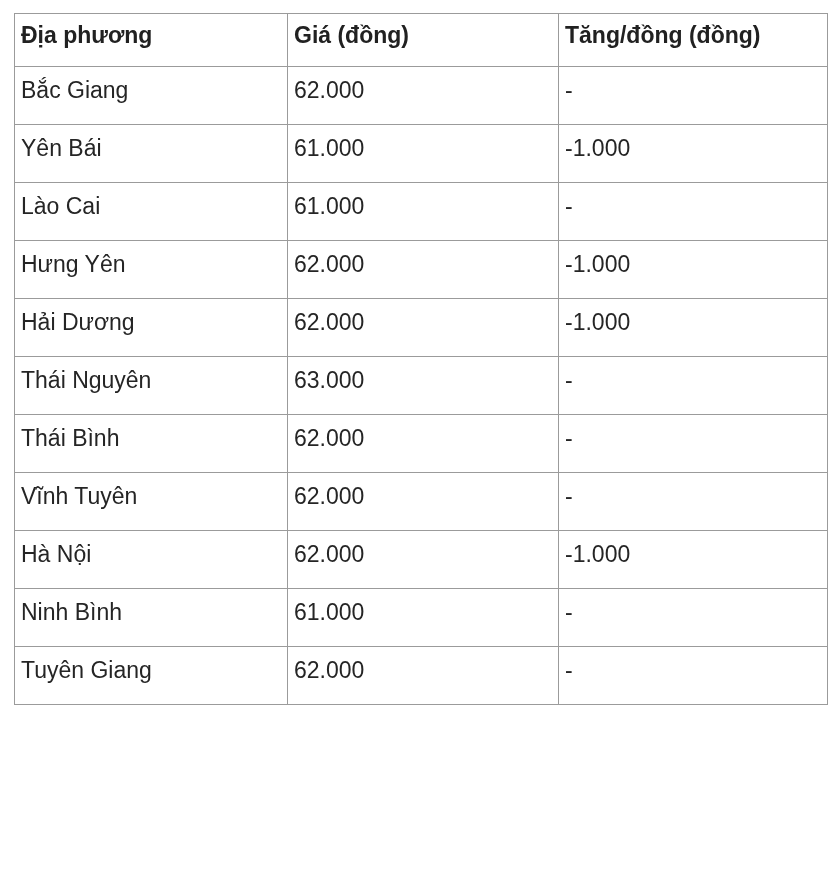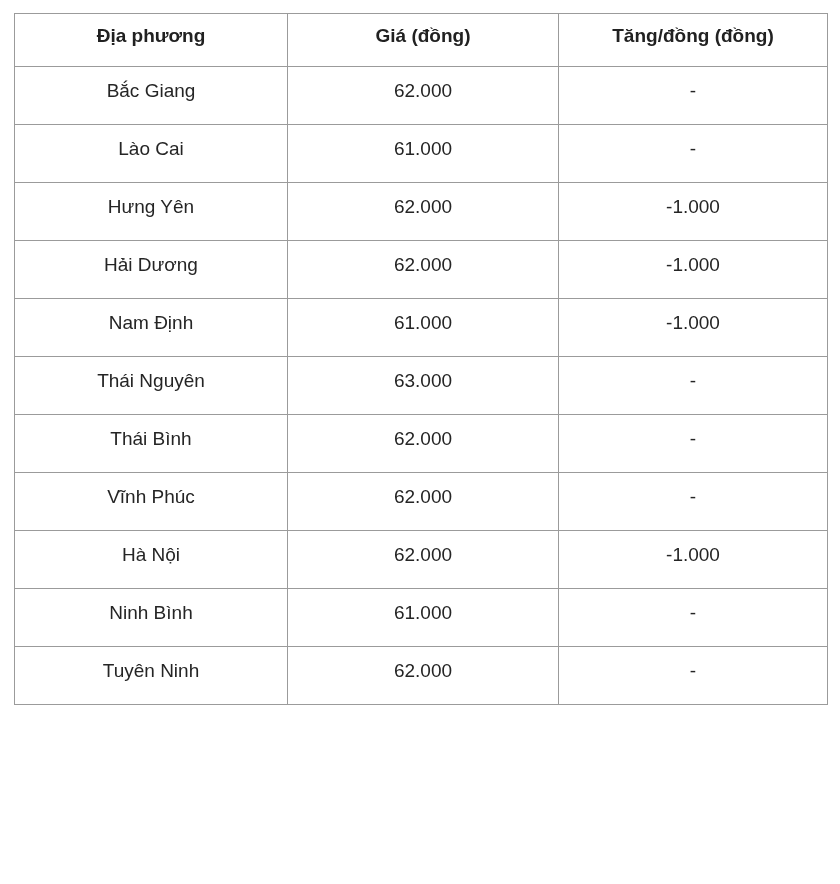--- a/index.html
+++ b/index.html
@@ -18,24 +18,24 @@
     left: 14px;
     top: 13px;
     width: 813px;
     border-collapse: collapse;
     table-layout: fixed;
     background: #ffffff;
   }
   table.price-table th,
   table.price-table td {
     border: 1px solid #9b9b9b;
-    text-align: center;
+    text-align: left;
     vertical-align: top;
     color: #252525;
-    font-size: 19px;
+    font-size: 23px;
     line-height: 25px;
     overflow: hidden;
     white-space: nowrap;
   }
   table.price-table th {
     font-weight: 700;
     padding: 9px 6px 18px 6px;
     color: #212121;
   }
   table.price-table td {
@@ -60,63 +60,63 @@
       <th>Tăng/đồng (đồng)</th>
     </tr>
   </thead>
   <tbody>
       <tr>
         <td>Bắc Giang</td>
         <td>62.000</td>
         <td>-</td>
       </tr>
       <tr>
+        <td>Yên Bái</td>
+        <td>61.000</td>
+        <td>-1.000</td>
+      </tr>
+      <tr>
         <td>Lào Cai</td>
         <td>61.000</td>
         <td>-</td>
       </tr>
       <tr>
         <td>Hưng Yên</td>
         <td>62.000</td>
         <td>-1.000</td>
       </tr>
       <tr>
         <td>Hải Dương</td>
         <td>62.000</td>
         <td>-1.000</td>
       </tr>
       <tr>
-        <td>Nam Định</td>
-        <td>61.000</td>
-        <td>-1.000</td>
-      </tr>
-      <tr>
         <td>Thái Nguyên</td>
         <td>63.000</td>
         <td>-</td>
       </tr>
       <tr>
         <td>Thái Bình</td>
         <td>62.000</td>
         <td>-</td>
       </tr>
       <tr>
-        <td>Vĩnh Phúc</td>
+        <td>Vĩnh Tuyên</td>
         <td>62.000</td>
         <td>-</td>
       </tr>
       <tr>
         <td>Hà Nội</td>
         <td>62.000</td>
         <td>-1.000</td>
       </tr>
       <tr>
         <td>Ninh Bình</td>
         <td>61.000</td>
         <td>-</td>
       </tr>
       <tr>
-        <td>Tuyên Ninh</td>
+        <td>Tuyên Giang</td>
         <td>62.000</td>
         <td>-</td>
       </tr>
     </tbody>
 </table>
 
 </body></html>

